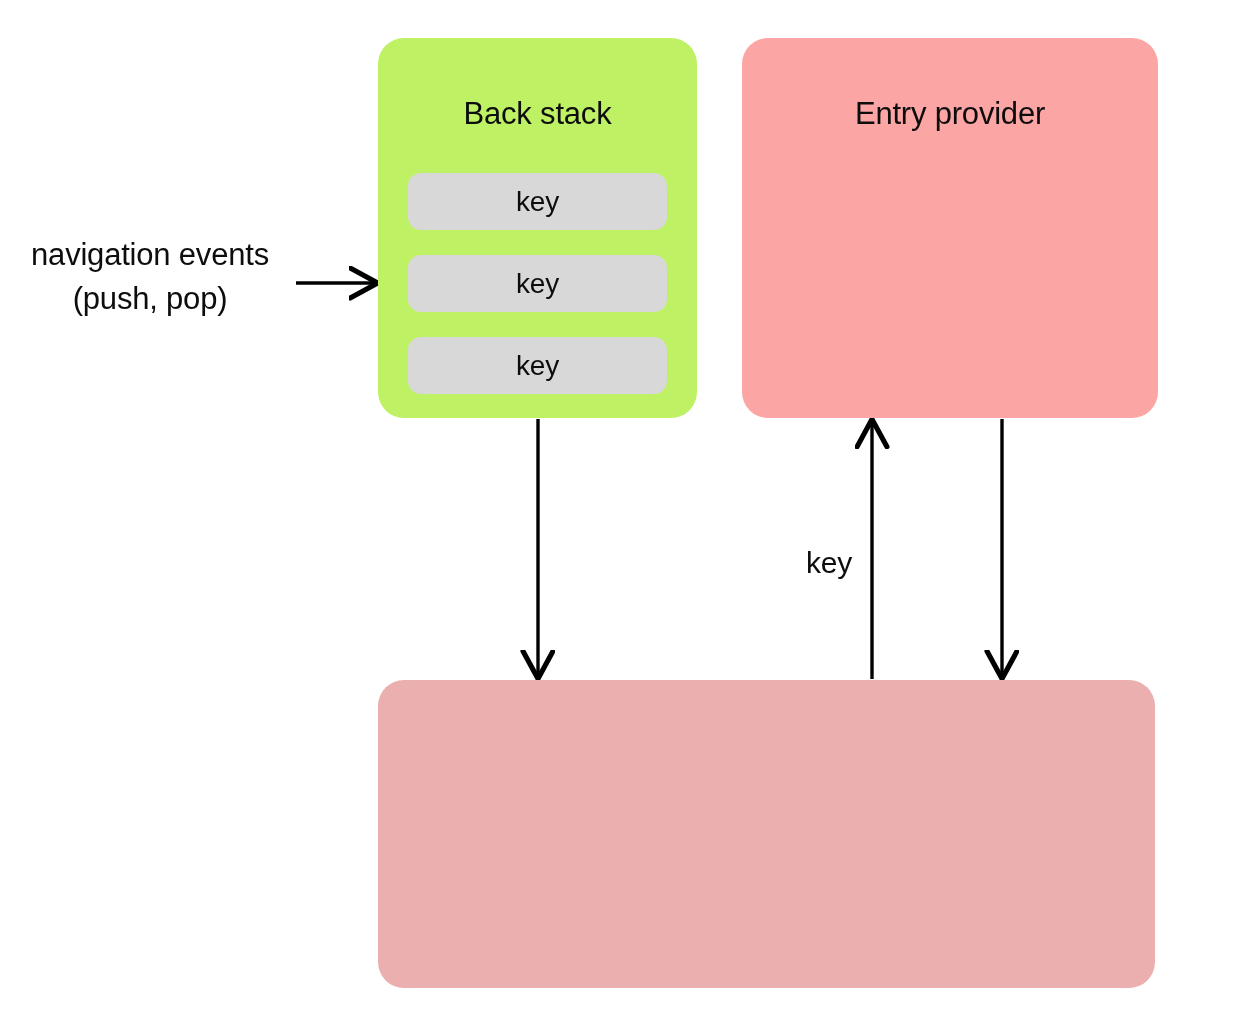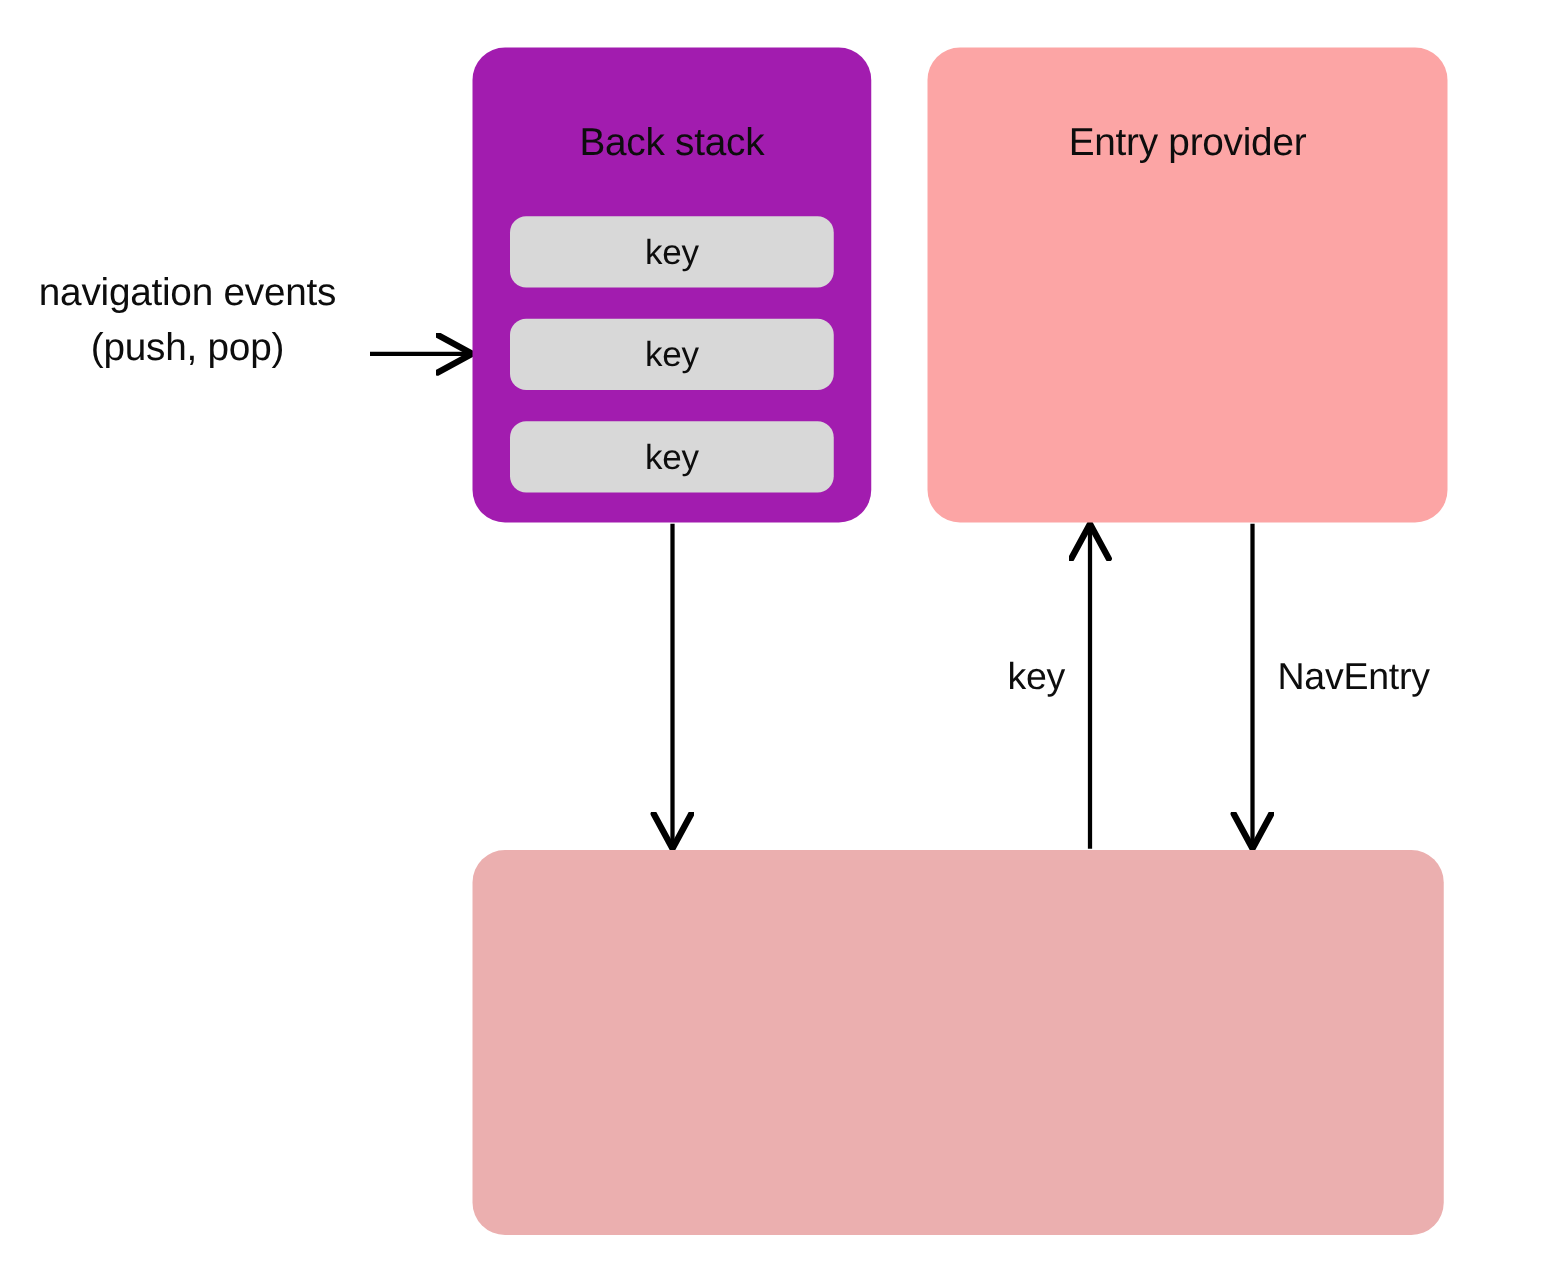--- a/index.html
+++ b/index.html
@@ -34,21 +34,21 @@
     line-height: 36px;
     letter-spacing: -0.2px;
     white-space: nowrap;
   }
 
   #back-stack-box {
     left: 378px;
     top: 38px;
     width: 319px;
     height: 380px;
-    background: #a21caf;
+    background: #bef264;
   }
   #back-stack-title { top: 58px; }
 
   #entry-provider-box {
     left: 742px;
     top: 38px;
     width: 416px;
     height: 380px;
     background: #fca5a5;
   }
@@ -86,20 +86,21 @@
   #bs-pill-2 { top: 299px; }
 
   
   .free-label {
     position: absolute;
     color: #0d0d0d;
     font-size: 31px;
     line-height: 44px;
     letter-spacing: -0.2px;
     white-space: pre;
+    margin-top: 21px;
   }
   #nav-events-label {
     left: 10px;
     top: 212px;
     width: 280px;
     text-align: center;
   }
   #key-edge-label {
     left: 806px;
     top: 520px;
@@ -159,21 +160,20 @@
     <div id="bs-pill-1" class="pill bs-pill">key</div>
     <div id="bs-pill-2" class="pill bs-pill">key</div>
   </div>
 
   <div id="entry-provider-box" class="box">
     <div id="entry-provider-title" class="box-title">Entry provider</div>
 
   </div>
 
   <div id="key-edge-label" class="free-label">key</div>
-  <div id="naventry-edge-label" class="free-label">NavEntry</div>
 
   <div id="nav-display-box" class="box">
     
 
     
   </div>
 
 </div>
 
 </body></html>

